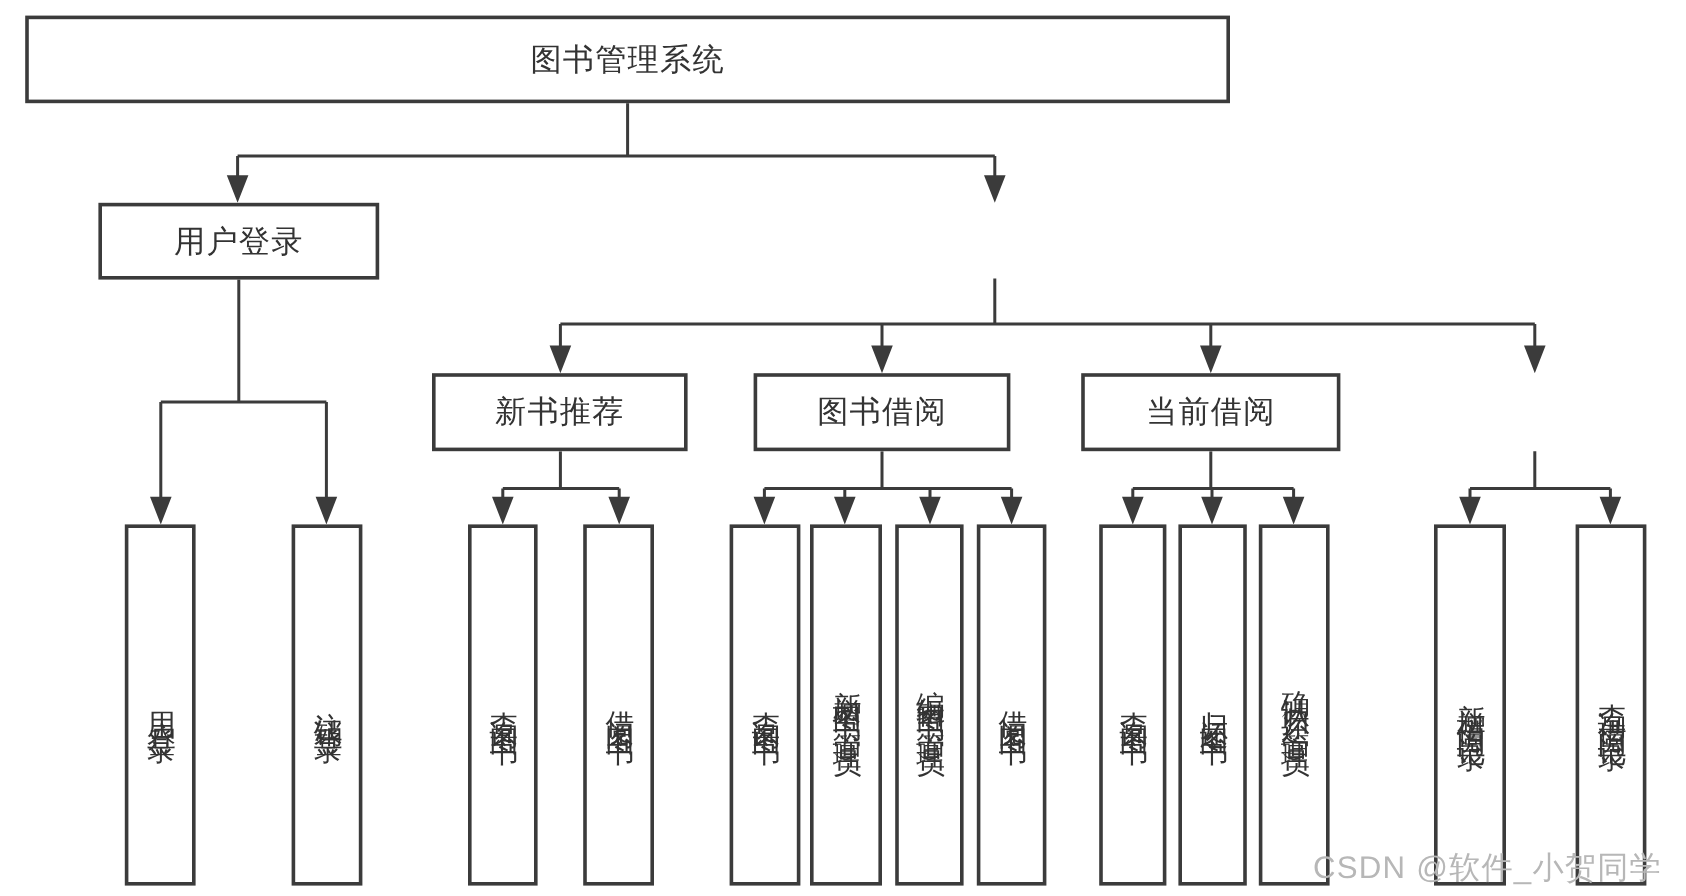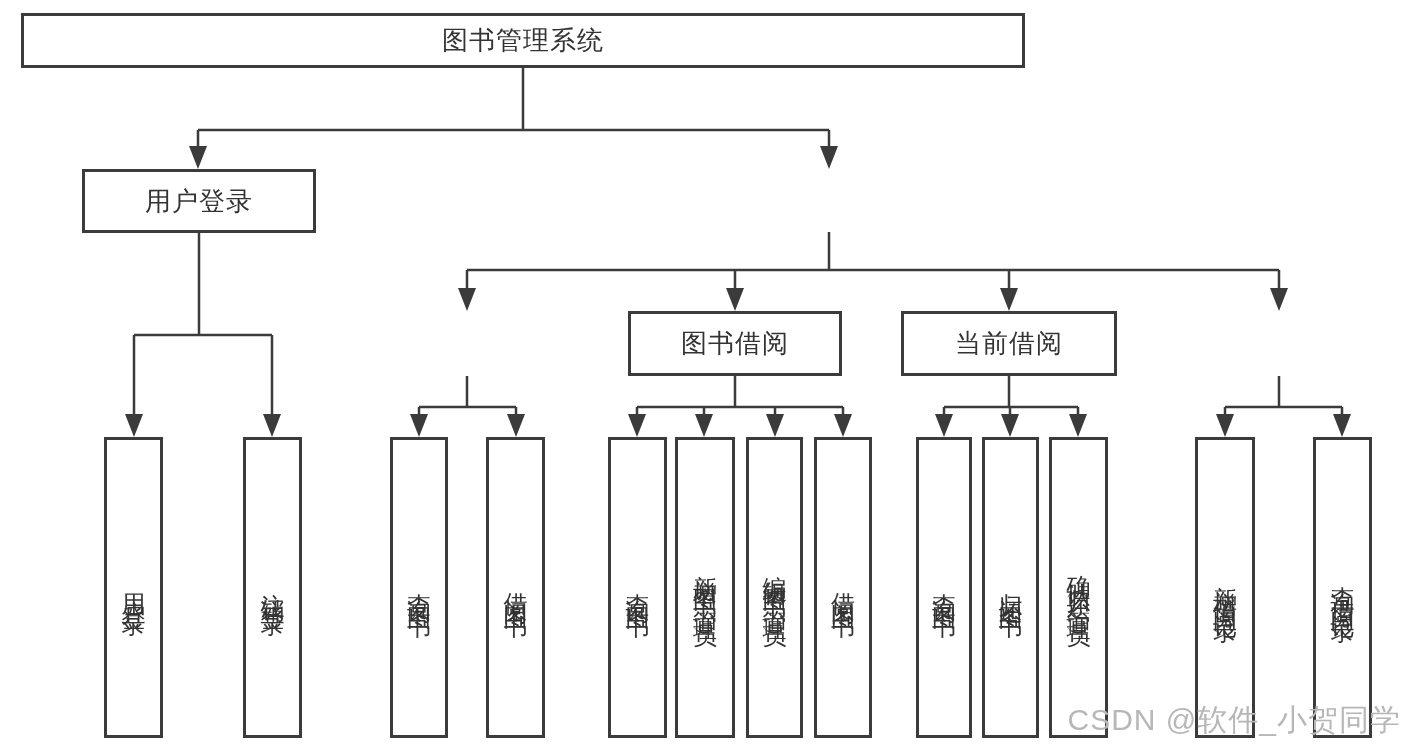--- a/index.html
+++ b/index.html
@@ -27,22 +27,22 @@
   .vbox{font-size:24px;}
   .vbox .vtext{
     writing-mode:vertical-rl;
     text-orientation:mixed;
     letter-spacing:7px;
     line-height:1;
     white-space:nowrap;
   }
   #watermark{
     position:absolute;
-    right:4px;bottom:6px;
-    font-size:30px;
+    right:20px;bottom:6px;
+    font-size:26px;
     color:#b7b7b7;
     letter-spacing:1px;
     white-space:nowrap;
   }
 </style>
 </head>
 <body>
 
 <div id="stage">
 
@@ -61,28 +61,31 @@
              M1000 288 L1018 288 L1009 311 Z  M1270 288 L1288 288 L1279 311 Z
              M125 414 L143 414 L134 437 Z  M263 414 L281 414 L272 437 Z
              M410 414 L428 414 L419 437 Z  M507 414 L525 414 L516 437 Z
              M628 414 L646 414 L637 437 Z  M695 414 L713 414 L704 437 Z
              M766 414 L784 414 L775 437 Z  M834 414 L852 414 L843 437 Z
              M935 414 L953 414 L944 437 Z  M1001 414 L1019 414 L1010 437 Z
              M1069 414 L1087 414 L1078 437 Z
              M1216 414 L1234 414 L1225 437 Z  M1333 414 L1351 414 L1342 437 Z"></path>
   </svg>
 
-  <div class="node hbox" style="left:21px;top:13px;width:1004px;height:55px">
+  <div class="node hbox" style="left:21px;top:13px;width:1004px;height:73px">
     <span>图书管理系统</span>
   </div>
 
   <div class="node hbox" style="left:82px;top:169px;width:234px;height:64px">
     <span>用户登录</span>
   </div>
 
+  <div class="node hbox" style="left:360px;top:311px;width:213px;height:65px">
+    <span>新书推荐</span>
+  </div>
   <div class="node hbox" style="left:901px;top:311px;width:216px;height:65px">
     <span>当前借阅</span>
   </div>
   <div class="node hbox" style="left:628px;top:311px;width:214px;height:65px">
     <span>图书借阅</span>
   </div>
 
   <div class="node vbox" style="left:104px;top:437px;width:59px;height:301px">
     <span class="vtext">用户登录</span>
   </div>

